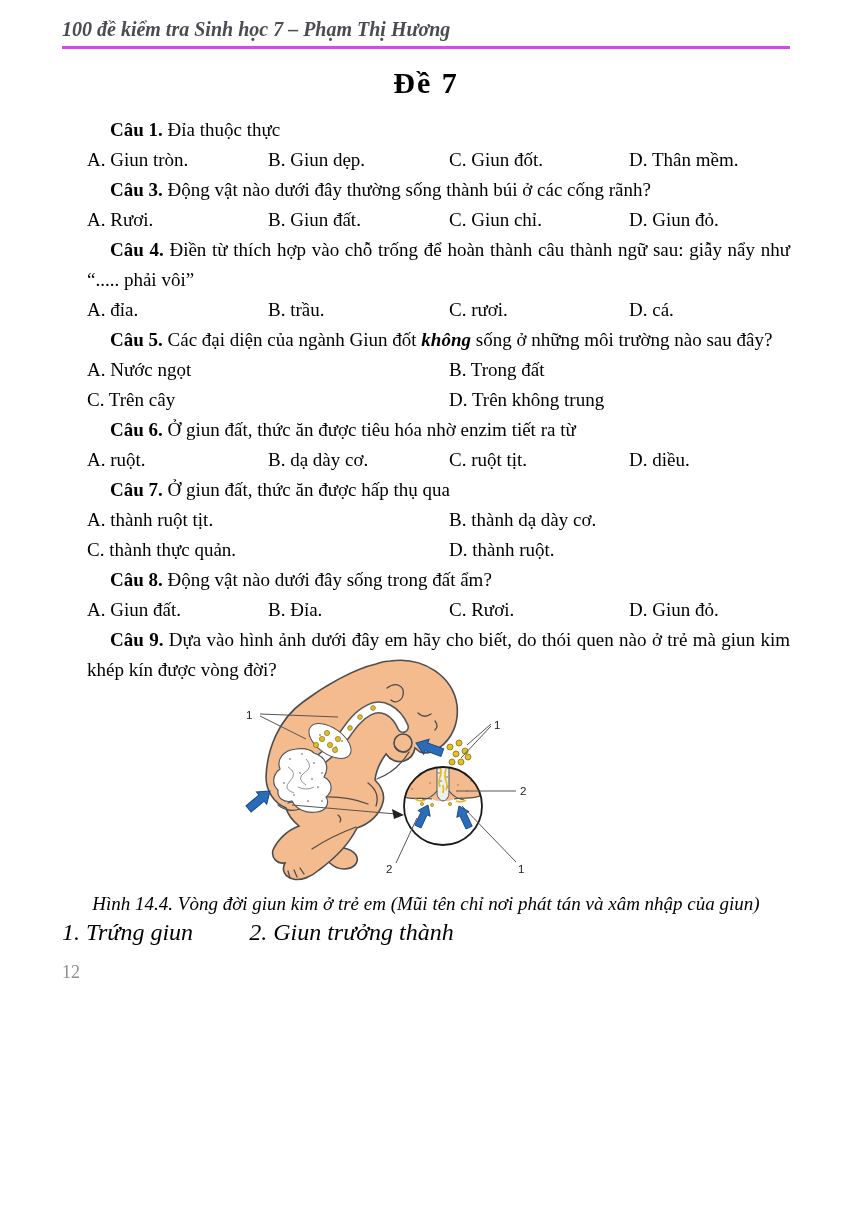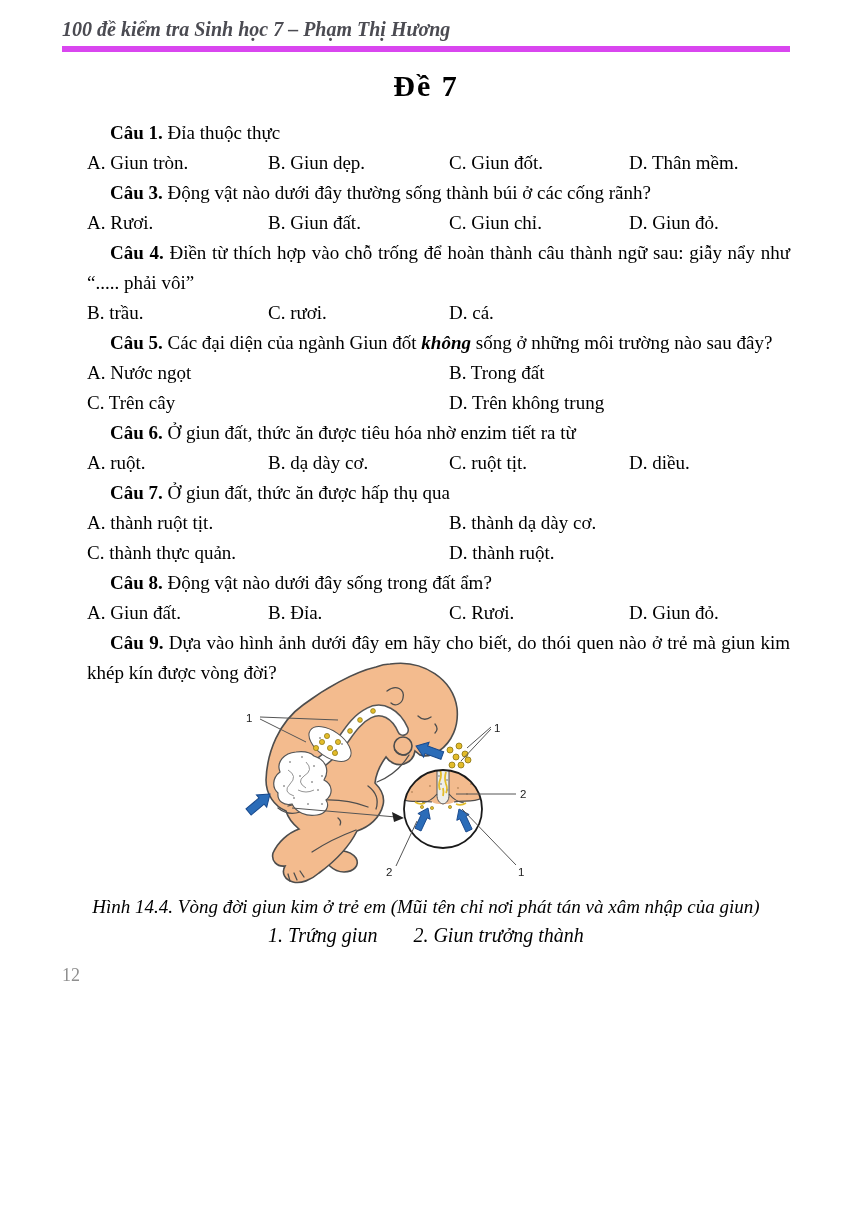--- a/index.html
+++ b/index.html
@@ -13,21 +13,21 @@
     color:#000;
     overflow:hidden;
   }
   .header {
     font-style:italic;
     font-weight:600;
     font-size:20px;
     line-height:26px;
     color:#4b4b52;
     padding-bottom:4px;
-    border-bottom:6px solid #d946ef;
+    border-bottom:3px solid #d946ef;
   }
   .title {
     text-align:center;
     font-weight:800;
     font-size:30px;
     line-height:36px;
     letter-spacing:2px;
     margin:16px 0 14px 0;
   }
   .doc { font-size:19px; line-height:30px; text-align:justify; }
@@ -38,22 +38,22 @@
   .opt4 { display:grid; grid-template-columns:181px 181px 180px auto; padding-left:25px; text-align:left; }
   .opt2 { display:grid; grid-template-columns:362px auto; padding-left:25px; text-align:left; }
   .opt-stack > div { padding-left:25px; text-align:left; }
   .figure-area { position:relative; height:203px; }
   .figure-svg { position:absolute; left:148px; top:-30px; }
   .fig-caption {
     text-align:center; font-style:italic;
     font-size:19px; line-height:28px; margin-top:2px;
   }
   .fig-legend {
-    display:flex; justify-content:center; gap:36px;
-    font-style:italic; font-size:20px; line-height:28px;
+    display:flex; justify-content:flex-start; gap:56px;
+    font-style:italic; font-size:24px; line-height:28px;
   }
   .page-num { color:#8f8f8f; font-size:18px; line-height:24px; margin-top:14px; text-align:left; }
   svg text.marker { font-family:"Liberation Sans", sans-serif; font-size:11.5px; fill:#222; }
 </style>
 </head>
 <body>
 
 <div class="page">
 
   <div class="header">100 đề kiểm tra Sinh học 7 – Phạm Thị Hương</div>
@@ -79,20 +79,21 @@
         <span>A. Rươi.</span>
         <span>B. Giun đất.</span>
         <span>C. Giun chỉ.</span>
         <span>D. Giun đỏ.</span>
       </div>
     </div>
 
     <div>
       <p class="q-text"><b class="q-label">Câu 4.</b> <span>Điền từ thích hợp vào chỗ trống để hoàn thành câu thành ngữ sau: giẫy nẩy như “..... phải vôi”</span></p>
       <div class="opt4">
+        <span>A. đỉa.</span>
         <span>B. trầu.</span>
         <span>C. rươi.</span>
         <span>D. cá.</span>
       </div>
     </div>
 
     <div>
       <p class="q-text"><b class="q-label">Câu 5.</b> <span>Các đại diện của ngành Giun đốt</span> <b class="em-bi">không</b> <span>sống ở những môi trường nào sau đây?</span></p>
       <div class="opt2">
         <span>A. Nước ngọt</span>

